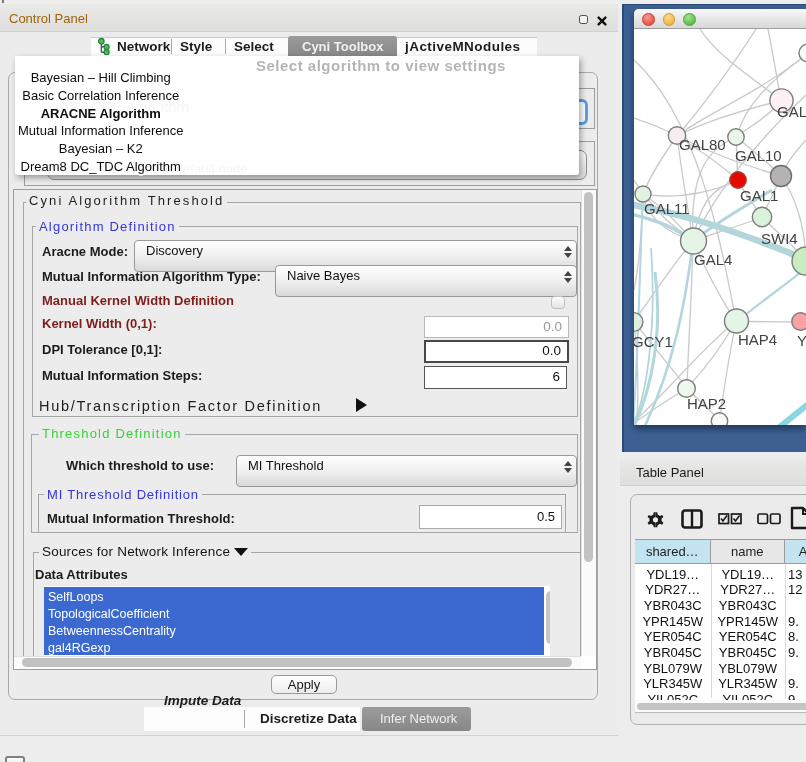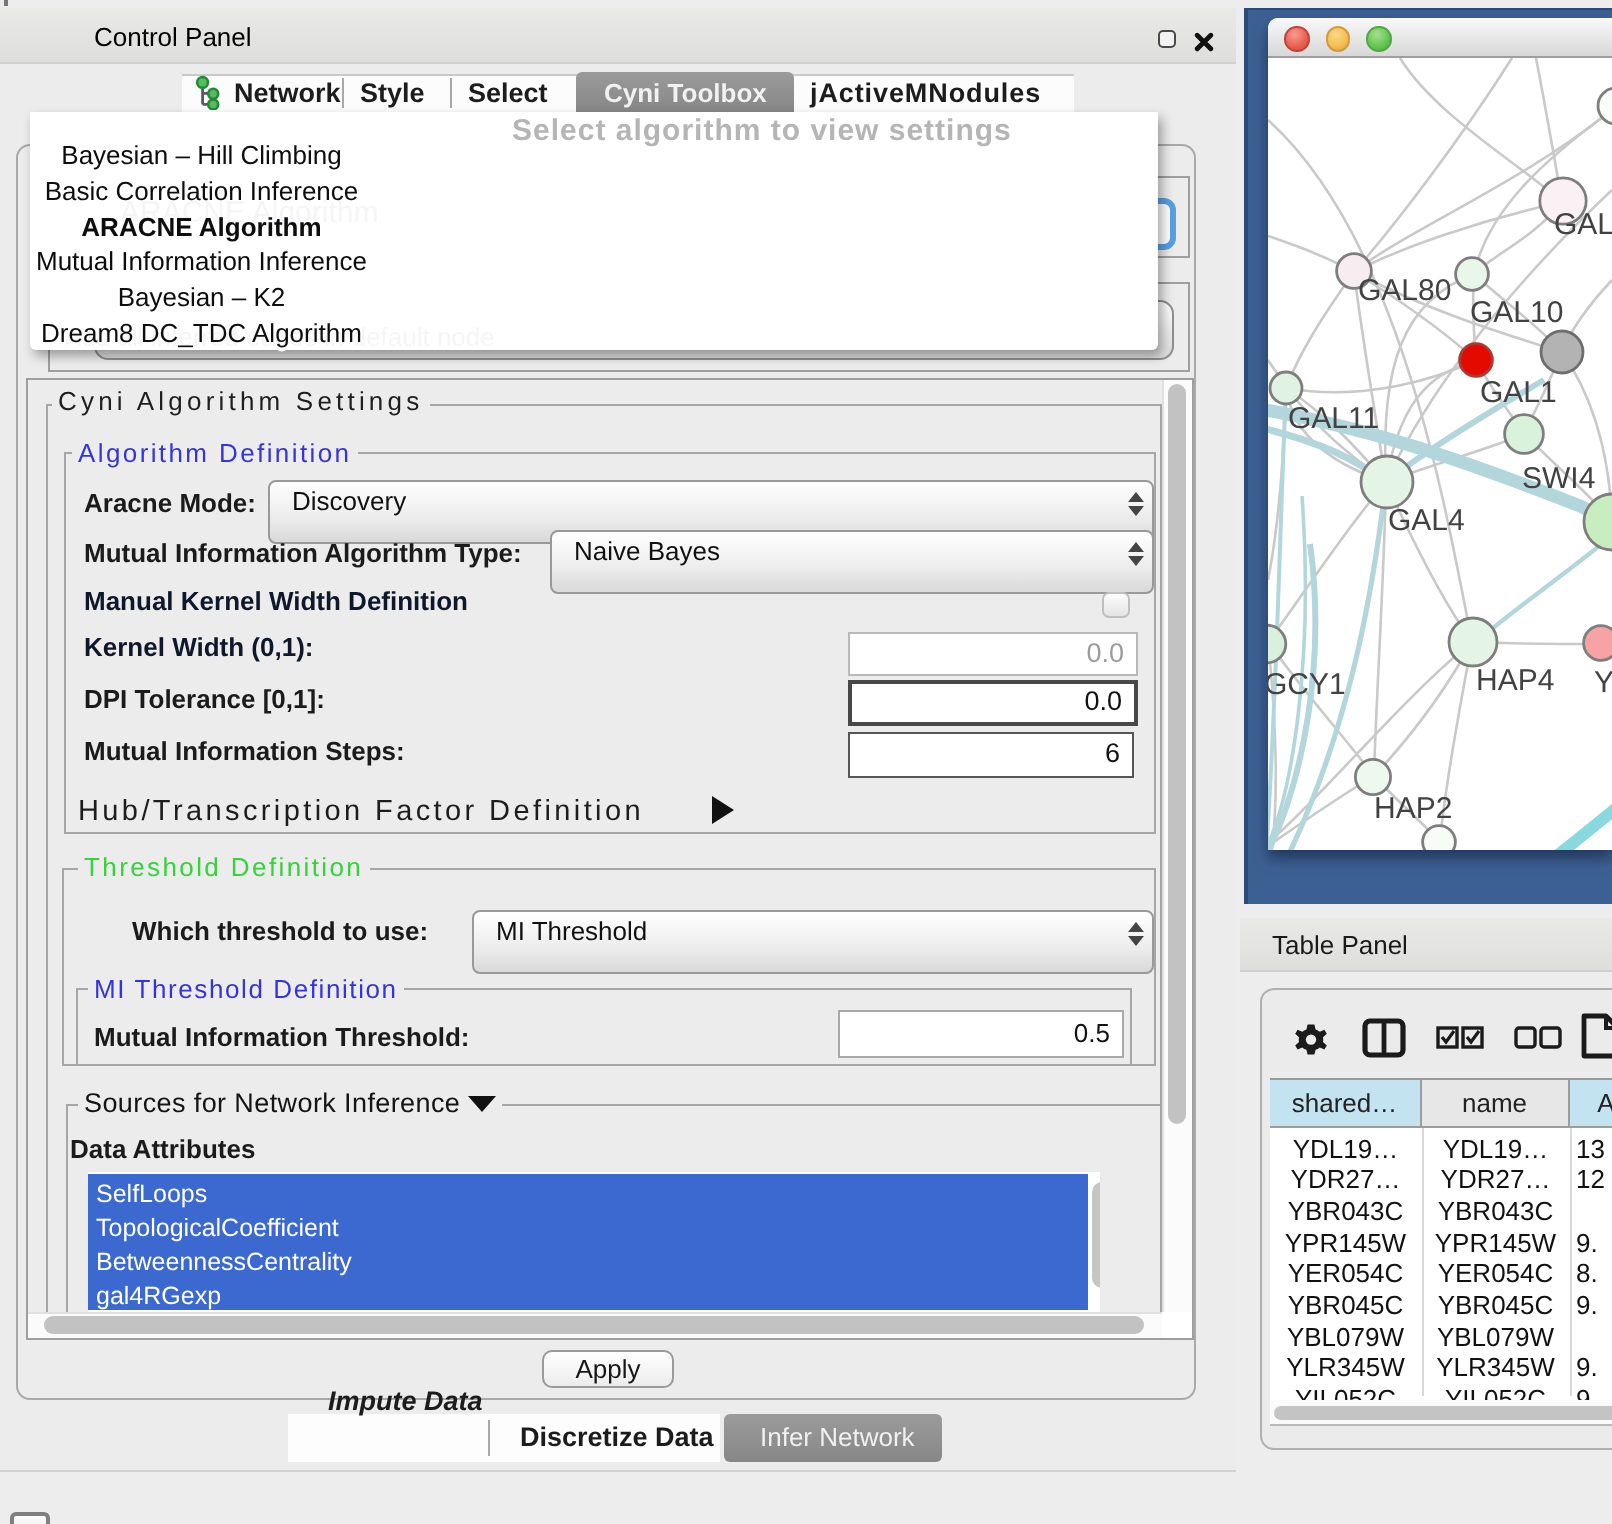--- a/index.html
+++ b/index.html
@@ -1,20 +1,20 @@
 <!DOCTYPE html>
 <html><head>
 <meta charset="utf-8">
 <style>
 * { margin:0; padding:0; box-sizing:border-box; }
 html,body { width:806px; height:762px; background:#ededed; font-family:"Liberation Sans", sans-serif; }
 #page { position:relative; width:806px; height:762px; overflow:hidden; background:#ededed; }
 .abs { position:absolute; }
 .lbl { font-size:13px; font-weight:bold; color:#1b1b1b; white-space:nowrap; }
-.dis { color:#0f172a; }
+.dis { color:#7f1d1d; }
 .combo { position:absolute; height:32px; border:1px solid #999; border-radius:4px;
   background:linear-gradient(#ffffff,#ececec 60%,#d9d9d9); font-size:13px; color:#111;
   line-height:20px; padding-left:11px; white-space:nowrap; }
 .spin { position:absolute; right:4px; top:3px; width:9px; height:16px; }
 .spin:before { content:""; position:absolute; left:0.5px; top:2px; border-left:4px solid transparent;
   border-right:4px solid transparent; border-bottom:5px solid #444; }
 .spin:after { content:""; position:absolute; left:0.5px; bottom:2px; border-left:4px solid transparent;
   border-right:4px solid transparent; border-top:5px solid #444; }
 .field { position:absolute; background:#fff; font-size:13px; color:#111; text-align:right;
   padding-right:6px; line-height:20px; }
@@ -25,21 +25,21 @@
 </style>
 </head>
 <body>
 <div id="page">
 
 <div class="abs" style="left:2px;top:0;width:2px;height:3px;background:#777;"></div>
 
 <div class="abs" style="left:0;top:4px;width:618px;height:732px;background:#ececec;border-bottom:1px solid #d2d2d2;"></div>
 
 <div class="abs" style="left:0;top:4px;width:618px;height:28px;background:linear-gradient(#e9e9e8,#dededd);border-bottom:1px solid #cfcfcf;"></div>
-<div class="abs" style="left:9px;top:11px;font-size:13px;color:#000000;margin-left:38px;">Control Panel</div>
+<div class="abs" style="left:9px;top:11px;font-size:13px;color:#a16207;">Control Panel</div>
 <div class="abs" style="left:579px;top:15px;width:9px;height:9px;border:1.6px solid #4a4a4a;border-radius:2.5px;background:#f2f2f2;"></div>
 <svg class="abs" style="left:597px;top:15.5px;" width="10" height="10" viewBox="0 0 10 10">
       <path d="M1.6 1.6 L8.4 8.4 M8.4 1.6 L1.6 8.4" stroke="#111" stroke-width="2.4" stroke-linecap="round"></path>
     </svg>
 
 <div class="abs" style="left:91px;top:37px;width:446px;height:18.5px;background:#fcfcfc;border-top:1px solid #c9c9c9;"></div>
 <div class="abs" style="left:171px;top:39px;width:1px;height:15px;background:#a8a8a8;"></div>
 <div class="abs" style="left:225px;top:39px;width:1px;height:15px;background:#a8a8a8;"></div>
 <div class="abs tabtxt" style="left:117px;top:39px;">Network</div>
 <div class="abs tabtxt" style="left:180px;top:39px;">Style</div>
@@ -58,21 +58,21 @@
 
 <div class="abs" style="left:24px;top:88px;width:571px;height:41px;border:1px solid #9e9e9e;background:#ececec;"></div>
 <div class="abs" style="left:380px;top:99px;width:208px;height:26px;border:3px solid #58a0e2;border-radius:6px;background:#fff;"></div>
 <div class="abs" style="left:24px;top:141px;width:571px;height:45px;border:1px solid #9e9e9e;background:#ececec;"></div>
 <div class="abs" style="left:47px;top:150px;width:540px;height:30px;border:1px solid #8f8f8f;border-radius:7px;background:linear-gradient(#fdfdfd,#dcdcdc);"></div>
 
 <div class="abs" style="left:13px;top:189px;width:584px;height:481px;border:1px solid #9e9e9e;background:#ececec;overflow:hidden;">
  <div class="abs" style="left:0;top:0;width:582px;height:479px;overflow:hidden;">
 
   <div class="tbox" style="left:9px;top:12px;width:558px;height:467px;border-bottom:none;"></div>
-  <div class="ttl" style="left:12px;top:3px;color:#1f1f1f;letter-spacing:2.1px;">Cyni Algorithm Settings</div>
+  <div class="ttl" style="left:12px;top:3px;color:#1f1f1f;letter-spacing:2.1px;">Cyni Algorithm Threshold</div>
 
   <div class="tbox" style="left:18px;top:35.5px;width:546px;height:191px;"></div>
   <div class="ttl" style="left:22px;top:29px;color:#3434dd;letter-spacing:1.2px;">Algorithm Definition</div>
 
   <div class="abs lbl" style="left:28px;top:54px;">Aracne Mode:</div>
   <div class="combo" style="left:120px;top:49.5px;width:443px;">Discovery<span class="spin"></span></div>
   <div class="abs lbl" style="left:28px;top:78.5px;">Mutual Information Algorithm Type:</div>
   <div class="combo" style="left:261px;top:74.5px;width:302px;">Naive Bayes<span class="spin"></span></div>
 
   <div class="abs lbl dis" style="left:28px;top:103px;">Manual Kernel Width Definition</div>

